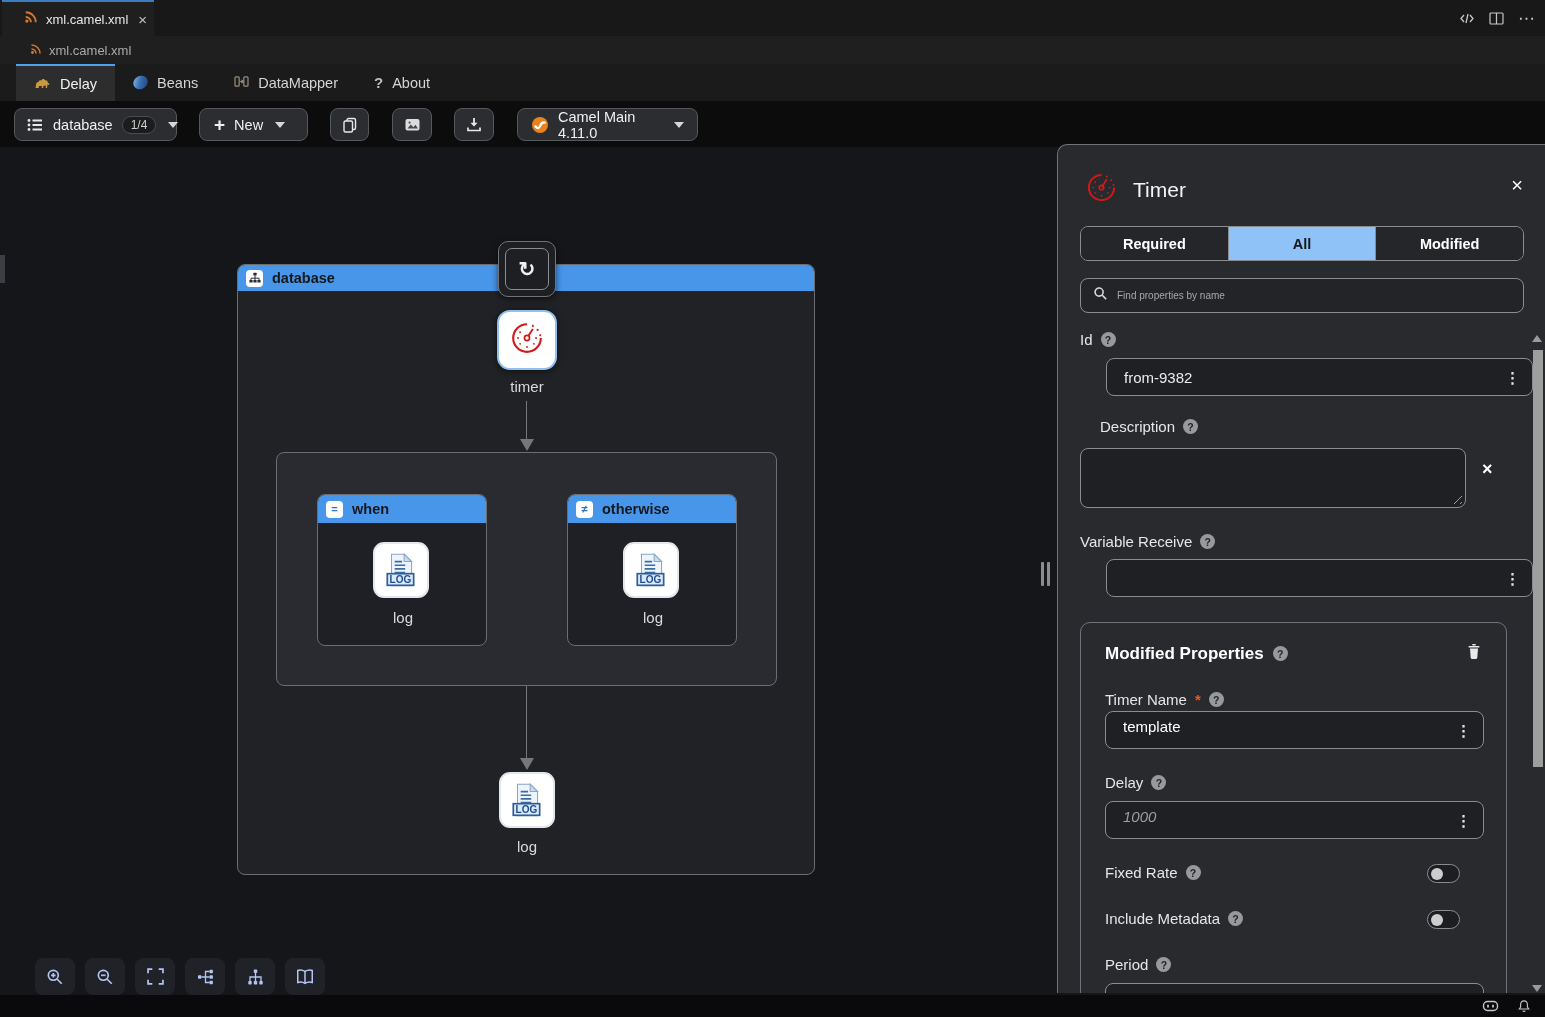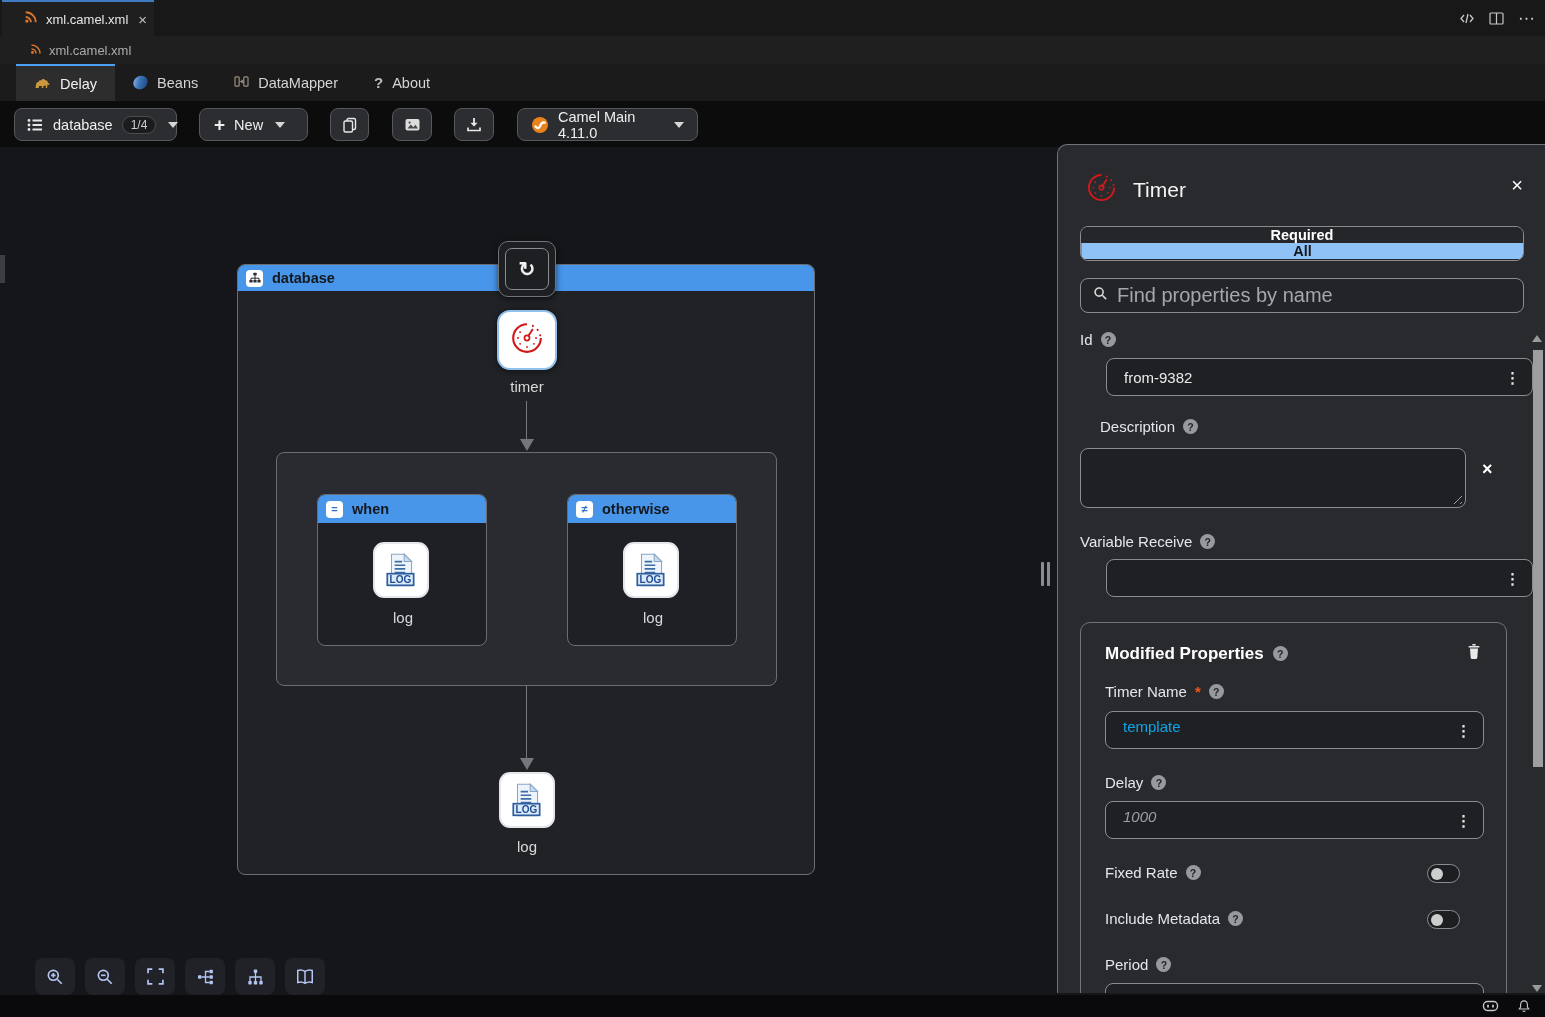--- a/index.html
+++ b/index.html
@@ -77,29 +77,29 @@
   .cbtn svg { display:block; }
 
   
   .panel { position:absolute; left:1057px; top:144px; width:488px; height:849px; background:#292a2e;
     border:1px solid #707479; border-right:none; border-bottom:none; border-radius:10px 0 0 0; overflow:hidden; z-index:5; }
   .p-head { position:absolute; left:28px; top:27px; display:flex; align-items:center; gap:16px; }
   .p-title { color:#f4f4f4; font-size:21px; font-weight:500; }
   .p-close { position:absolute; right:22px; top:30px; color:#fff; font-size:20px; line-height:1; cursor:pointer; }
 
   .filters { position:absolute; left:22px; top:81px; width:444px; height:35px; display:flex;
-    border:1px solid #8a8d90; border-radius:8px; overflow:hidden;flex-direction:column; }
+    border:1px solid #8a8d90; border-radius:8px; overflow:hidden; }
   .filter { flex:1; display:flex; align-items:center; justify-content:center; background:#252629;
     color:#fff; font-size:14.5px; font-weight:700; cursor:pointer; border-left:1px solid #8a8d90; }
   .filter:first-child { border-left:none; }
   .filter.sel { background:#8fc3f7; color:#16181d; }
 
   .searchbox { position:absolute; left:22px; top:133px; width:444px; height:35px; border:1px solid #8a8d90;
     border-radius:8px; background:#232428; display:flex; align-items:center; padding:0 12px; gap:9px; }
-  .searchbox input { flex:1; background:transparent; border:none; outline:none; color:#e8e8e8; font-size:20px;
+  .searchbox input { flex:1; background:transparent; border:none; outline:none; color:#e8e8e8; font-size:10px;
     font-family:"Liberation Sans",sans-serif; }
   .searchbox input::placeholder { color:#a5a8ab; }
 
   .flabel { position:absolute; color:#e4e6e9; font-size:15px; display:flex; align-items:center; gap:8px; }
   .help { width:15px; height:15px; border-radius:50%; background:#97999c; color:#232428; font-size:10.5px;
     font-weight:700; display:inline-flex; align-items:center; justify-content:center; cursor:pointer; }
   .req { color:#f0561d; font-weight:700; }
   .fwrap { position:absolute; height:38px;margin-left:26px; }
   .fwrap input { width:100%; height:100%; background:#1f2023; border:1px solid #8a8d90; border-radius:8px;
     color:#eaeaec; font-size:15px; padding:0 36px 0 17px; outline:none; font-family:"Liberation Sans",sans-serif; }
@@ -112,21 +112,21 @@
   .ta-grip { position:absolute; left:392px; top:347px; width:12px; height:12px;
     background:repeating-linear-gradient(135deg, transparent 0 3px, #9a9da1 3px 4px); clip-path:polygon(100% 0,100% 100%,0 100%); }
 
   .card { position:absolute; left:22px; top:477px; width:427px; height:430px; border:1px solid #70747a;
     border-radius:10px; padding:20px 24px; }
   .card-title-row { display:flex; align-items:center; justify-content:space-between; margin-bottom:0; }
   .card-title { color:#fff; font-size:17px; font-weight:700; display:flex; align-items:center; gap:9px; }
   .c-label { position:absolute; left:24px; color:#e4e6e9; font-size:15px; display:flex; align-items:center; gap:8px; }
   .c-input { position:absolute; left:24px; width:379px; height:38px; }
   .c-input input { width:100%; height:100%; background:#1f2023; border:1px solid #8a8d90; border-radius:8px;
-    color:#0ea5e9; font-size:15px; padding:0 36px 8px 17px; outline:none; font-family:"Liberation Sans",sans-serif; }
+    color:#ffffff; font-size:15px; padding:0 36px 8px 17px; outline:none; font-family:"Liberation Sans",sans-serif; }
   .c-input input.ghost::placeholder { color:#9a9da1; font-style:italic; }
   .switch { position:absolute; left:346px; width:33px; height:19px; border:1px solid #8a8d90; border-radius:10px;
     background:#1c1e21; cursor:pointer; }
   .switch::after { content:''; position:absolute; left:3px; top:2.5px; width:12px; height:12px;
     border-radius:50%; background:#cdcdcd; }
   .trash { cursor:pointer; }
 
   
   .sb-thumb { position:absolute; right:2px; top:205px; width:10px; height:417px; background:#9e9e9e; cursor:pointer; }
   .sb-up { position:absolute; right:3px; top:190px; width:0; height:0; border-left:5px solid transparent;
@@ -518,21 +518,21 @@
           <svg width="16" height="17" viewBox="0 0 16 17">
               <g fill="#e9e9e9">
                 <rect x="6.2" y="1" width="3.6" height="1.5" rx="0.4"></rect>
                 <rect x="2.6" y="2.9" width="10.8" height="1.7" rx="0.4"></rect>
                 <path d="M4 5.6h8l-0.7 9.2a1.2 1.2 0 0 1-1.2 1.1H5.9a1.2 1.2 0 0 1-1.2-1.1Z"></path>
               </g>
             </svg>
         </span>
       </div>
 
-      <div class="c-label" style="top:60px;">
+      <div class="c-label" style="top:68px;">
         <span>Timer Name</span>
         <span class="req">*</span>
         <span class="help">?</span>
       </div>
       <div class="c-input" style="top:88px;">
         <input type="text" value="template" style="">
         <span class="kebab">⋮</span>
       </div>
 
       <div class="c-label" style="top:151px;">

